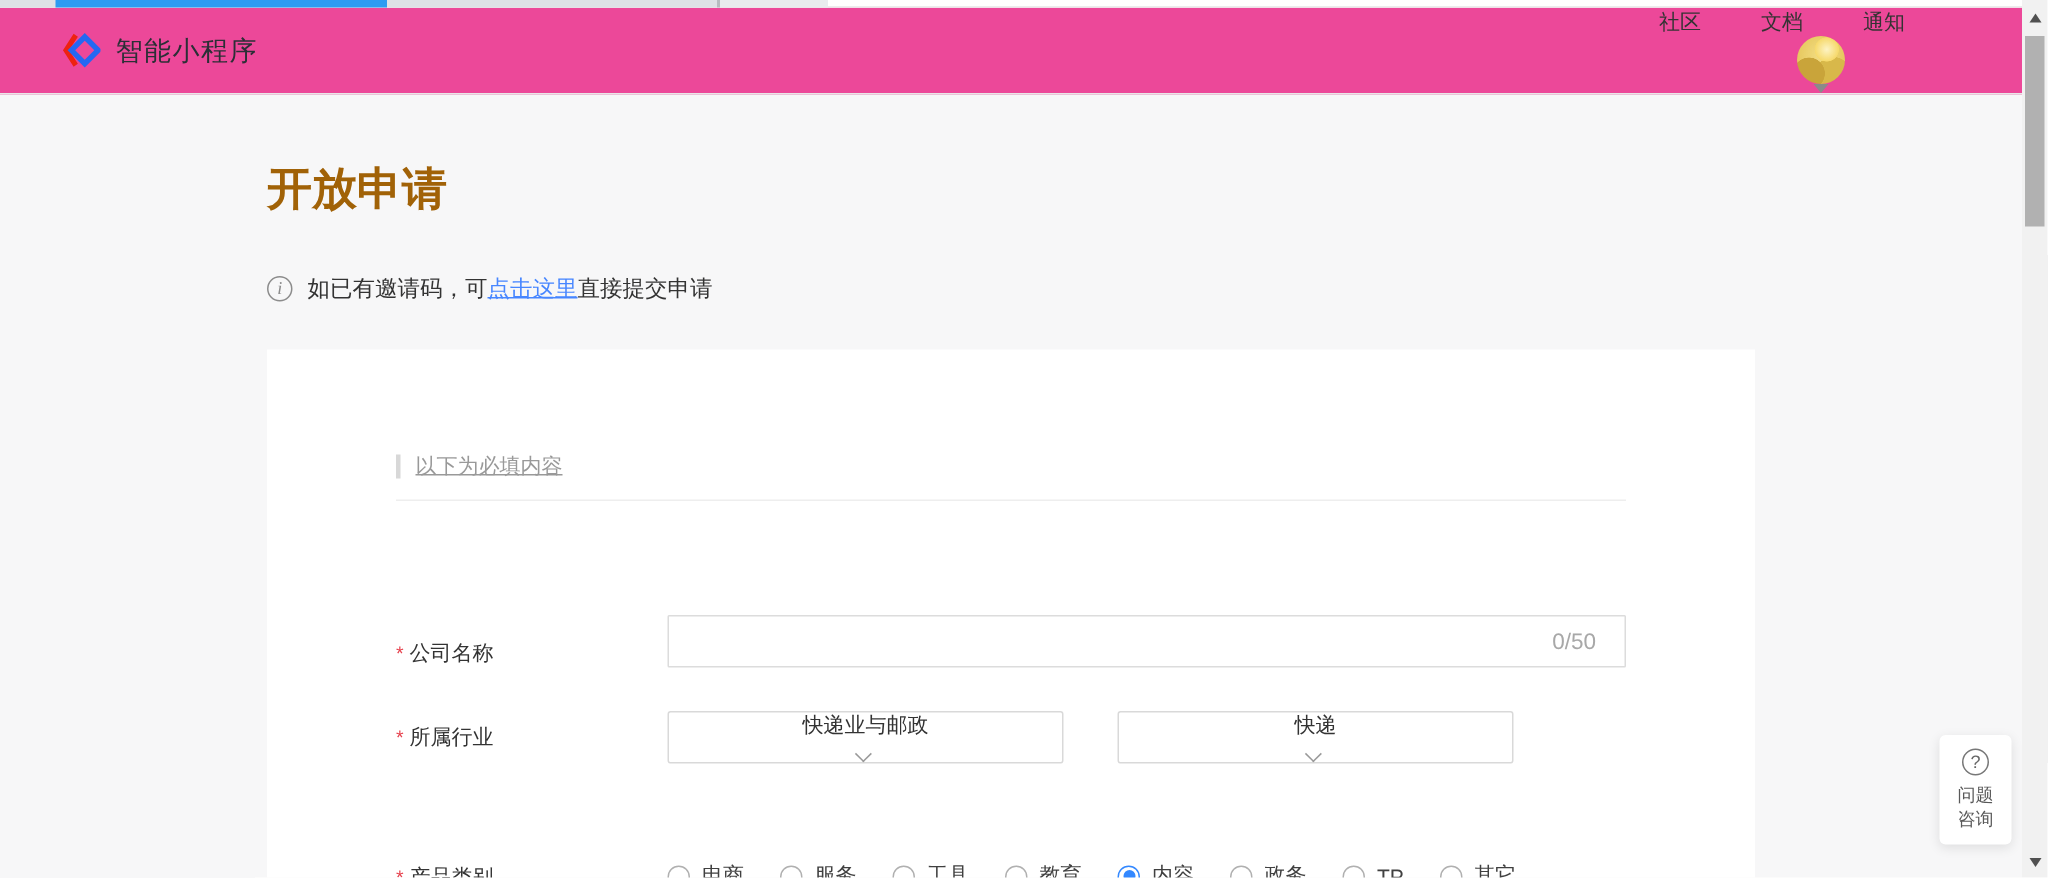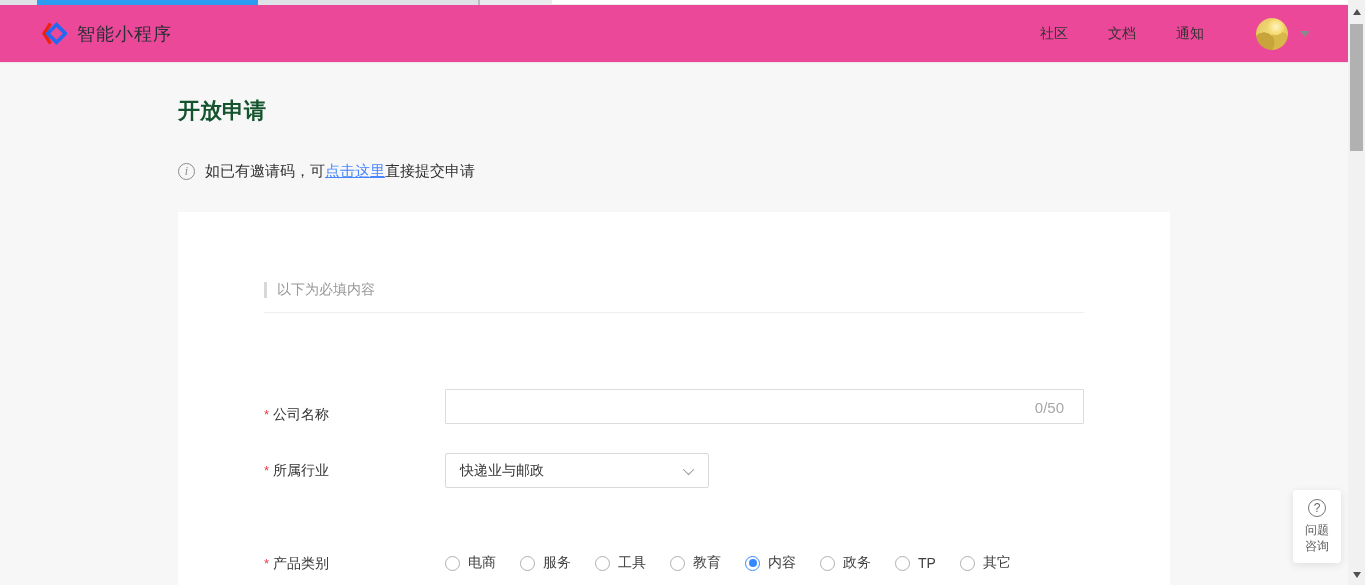--- a/index.html
+++ b/index.html
@@ -20,55 +20,55 @@
 
   
   .header {
     position:absolute; top:5px; left:0; width:1348px; height:58px;
     background:#ec4899; border-bottom:1px solid #e8e8e8;
     display:flex; align-items:center; justify-content:space-between;
     padding:0 38px 0 40px; z-index:5;
   }
   .brand { display:flex; align-items:center; gap:10px; cursor:pointer; }
   .brand-text { font-size:18px; color:#2b2f36; letter-spacing:1px; }
-  .header-right { display:flex; align-items:center; }
+  .header-right { display:flex; align-items:center;flex-direction:column; }
   .nav { display:flex; align-items:center; }
   .nav-item { font-size:14px; color:#333; text-decoration:none; margin-right:40px; cursor:pointer; }
   .avatar {
     width:32px; height:32px; border-radius:50%; margin-left:12px; cursor:pointer;
     background:
       radial-gradient(circle at 62% 28%, #fdf3c4 0%, #f6d96b 26%, rgba(0,0,0,0) 27%),
       radial-gradient(circle at 25% 78%, #c9a43a 0 30%, rgba(0,0,0,0) 31%),
       radial-gradient(circle at 75% 82%, #d8b84a 0 34%, rgba(0,0,0,0) 35%),
       radial-gradient(circle at 50% 40%, #f3dd84 0%, #e6c85e 65%, #d4af3f 100%);
   }
   .caret-down {
     width:0; height:0; margin-left:12px; cursor:pointer;
     border-left:5px solid transparent; border-right:5px solid transparent;
     border-top:6px solid #8a8a8a;
   }
 
   
   .content { position:absolute; left:178px; top:63px; width:992px; }
-  .page-title { margin-top:33px; font-size:22px; font-weight:600; color:#14532d; }
+  .page-title { margin-top:43px; font-size:30px; font-weight:600; color:#a16207; }
   .notice { margin-top:36px; display:flex; align-items:center; font-size:15px; color:#333; }
   .info-icon {
     width:17px; height:17px; border:1px solid #8c8c8c; border-radius:50%;
     color:#8c8c8c; font-family:"Liberation Serif",serif; font-style:italic; font-size:12px;
     display:flex; align-items:center; justify-content:center; margin-right:10px; flex:0 0 auto;
   }
   .notice-link { color:#4786ff; text-decoration:underline; cursor:pointer; }
 
   .card {
     margin-top:31px; background:#fff; width:992px; min-height:600px;
     padding:69px 86px 80px 86px;
   }
   .section-head { display:flex; align-items:center; }
   .section-bar { width:3px; height:16px; background:#d8d8d8; margin-right:10px; }
-  .section-title { font-size:14px; color:#999; }
+  .section-title { font-size:14px; color:#999;text-decoration:underline; }
   .section-divider { margin-top:13px; border-bottom:1px solid #eeeeee; }
 
   .form-row { display:flex; }
   .row-company { margin-top:76px; }
   .row-industry { margin-top:29px; }
   .row-category { margin-top:66px; }
   .field-label { width:181px; flex:0 0 181px; font-size:14px; color:#333; }
   .row-company  .field-label { padding-top:17px; }
   .row-industry .field-label { padding-top:9px; }
   .row-category .field-label { padding-top:1px; }
@@ -84,21 +84,21 @@
   .char-counter {
     position:absolute; right:20px; top:50%; transform:translateY(-50%);
     font-size:15px; color:#a8a8a8;
   }
   .helper-text { margin-top:8px; font-size:13px; color:#9b9b9b; }
 
   .select-row { display:flex; gap:36px; }
   .select {
     width:264px; height:35px; border:1px solid #d9d9d9; border-radius:2px; background:#fff;
     display:flex; align-items:center; justify-content:space-between;
-    padding:0 14px; font-size:14px; color:#333; cursor:pointer;
+    padding:0 14px; font-size:14px; color:#333; cursor:pointer;flex-direction:column;
   }
   .chevron {
     width:8px; height:8px; border-left:1px solid #999; border-bottom:1px solid #999;
     transform:rotate(-45deg) translateY(-2px);
   }
 
   .radio-group { display:flex; align-items:center; gap:24px; flex-wrap:nowrap; }
   .radio-item { display:flex; align-items:center; gap:8px; cursor:pointer; }
   .radio-circle {
     width:15px; height:15px; border:1px solid #b0b0b0; border-radius:50%;
@@ -196,20 +196,24 @@
     <div class="form-row row-industry">
       <div class="field-label">
         <span class="req">*</span><span>所属行业</span>
       </div>
       <div class="field-control">
         <div class="select-row">
           <div class="select">
             <span>快递业与邮政</span>
             <span class="chevron"></span>
           </div>
+          <div class="select">
+            <span>快递</span>
+            <span class="chevron"></span>
+          </div>
         </div>
       </div>
     </div>
 
     <div class="form-row row-category">
       <div class="field-label">
         <span class="req">*</span><span>产品类别</span>
       </div>
       <div class="field-control">
         <div class="radio-group">

